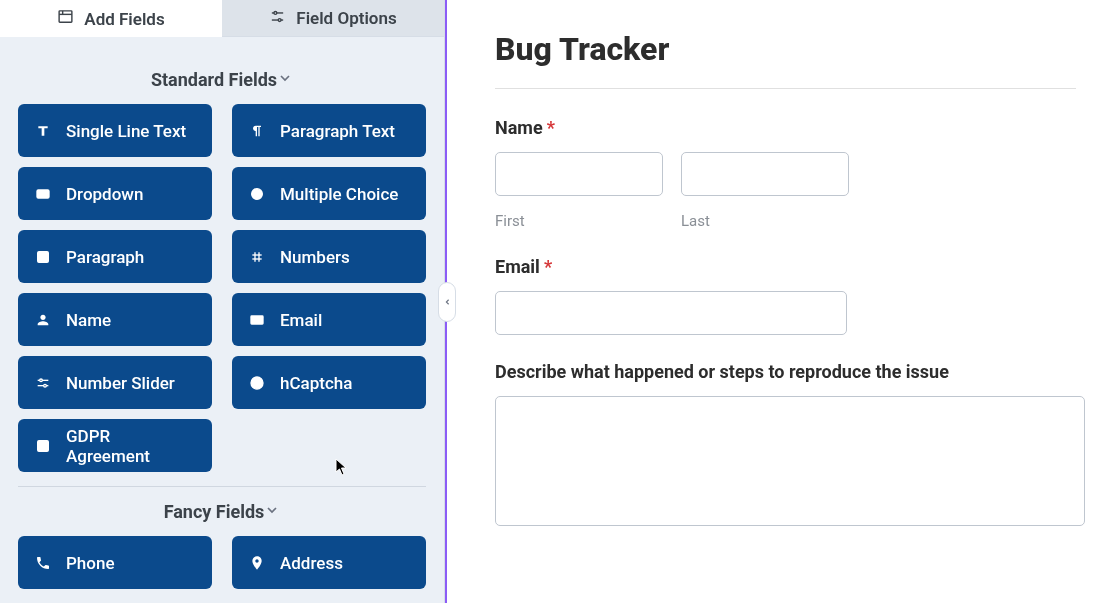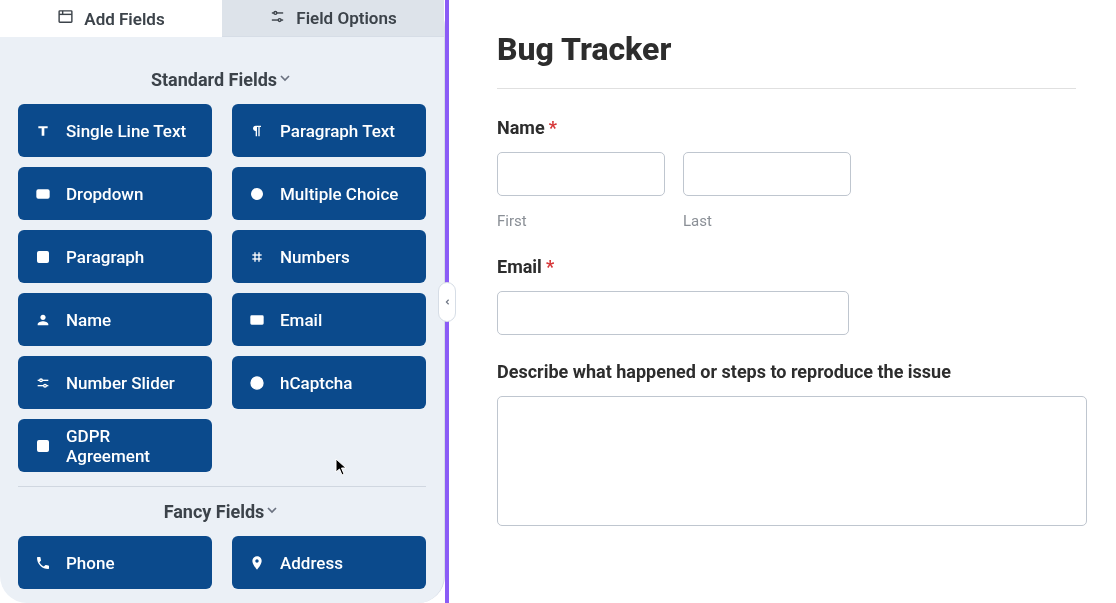--- a/index.html
+++ b/index.html
@@ -12,21 +12,20 @@
     display: flex;
   }
   .sidebar {
     width: 445px;
     height: 100%;
     background: #ebf0f6;
     border-right: 1px solid #d6dde6;
     display: flex;
     flex-direction: column;
     position: relative;
-    border-radius: 27px;
   }
   .tabs {
     display: flex;
     height: 50px;
   }
   .tab {
     flex: 1;
     display: flex;
     align-items: center;
     justify-content: center;
@@ -107,21 +106,21 @@
     justify-content: center;
     cursor: pointer;
   }
   .collapse-toggle svg { width: 9px; height: 12px; stroke: #6b7280; }
 
   .preview {
     flex: 1;
     background: #fff;
     padding: 30px 40px 0 48px;
     height: 100%;
-    border-left: 4px solid #8b5cf6;
+    border-left: 2px solid #8b5cf6;
     overflow: hidden;
   }
   .form-title {
     font-size: 32px;
     font-weight: 800;
     color: #2d2d2d;
     margin-bottom: 20px;
   }
   .title-hr {
     border: none;

